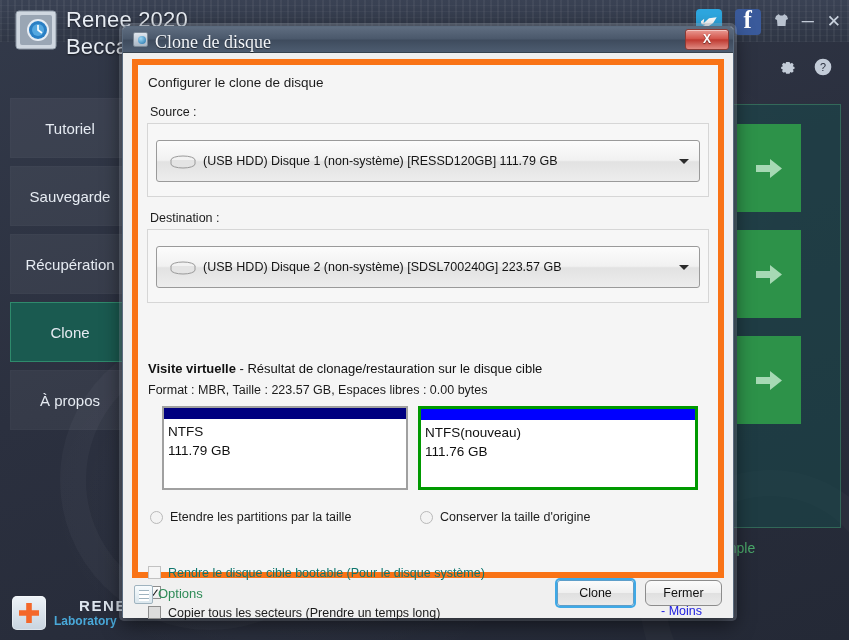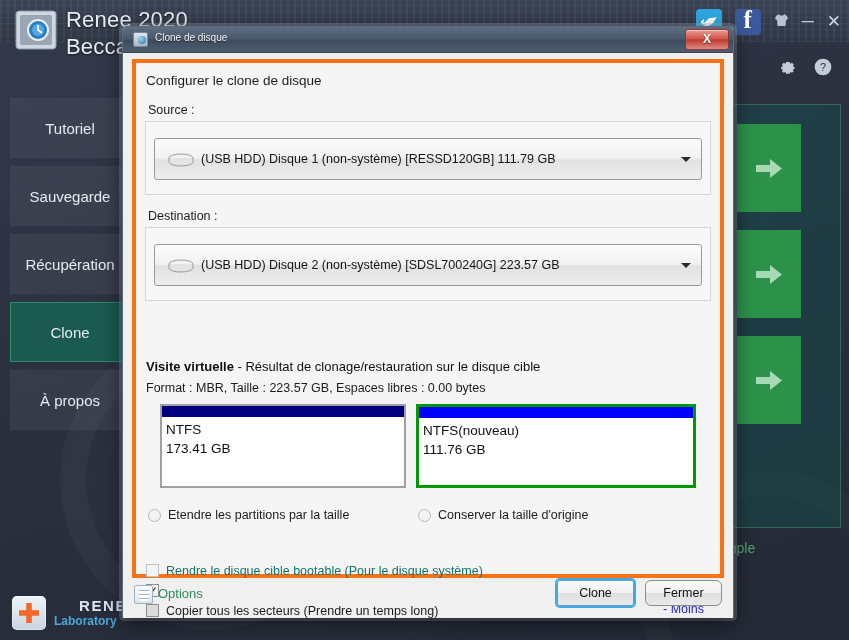--- a/index.html
+++ b/index.html
@@ -126,21 +126,21 @@
     box-shadow: 0 6px 20px rgba(0,0,0,.55), 0 0 0 3px rgba(180,190,205,.30);
   }
   #dlg-titlebar {
     height: 26px; position: relative;
     background: linear-gradient(180deg,#5f6d80 0%,#4a586b 48%,#3e4b5d 52%,#4d5c70 100%);
     border-radius: 3px 3px 0 0;
     border-bottom: 1px solid #37434f;
   }
   #dlg-title {
     position: absolute; left: 32px; top: 5px;
-    color: #f2f5f9; font-size: 10px; text-shadow: 0 1px 1px rgba(0,0,0,.55);
+    color: #f2f5f9; font-size: 18px; text-shadow: 0 1px 1px rgba(0,0,0,.55); font-family: Liberation Serif, serif;
   }
   #dlg-ic {
     position: absolute; left: 10px; top: 5px; width: 15px; height: 15px;
     background: linear-gradient(180deg,#dfe6ee,#a9b6c4); border-radius: 2px;
     border: 1px solid #7b8794;
   }
   #dlg-ic::after {
     content:""; position:absolute; left:4px; top:3px; width:8px; height:8px;
     border-radius:50%; background: radial-gradient(circle at 35% 32%, #9fd8f5, #1d6fa8);
   }
@@ -149,21 +149,21 @@
     border-radius: 3px; border: 1px solid #8a3a34;
     background: linear-gradient(180deg,#e99a93 0%,#d4564c 45%,#bf3a31 52%,#e08b82 100%);
     color: #fff; font-size: 12px; font-weight: bold; text-align: center; line-height: 19px;
     text-shadow: 0 1px 1px rgba(0,0,0,.5);
     box-shadow: inset 0 1px 0 rgba(255,255,255,.45);
   }
 
   #dlg-body { position: relative; height: 565px; background: #f0f0f0; padding: 0; }
   #dlg-inner {
     position: absolute; left: 9px; top: 6px; right: 9px; bottom: 40px;
-    background: #f5f5f5; border: 4px solid #f97316; padding-left: 36px;
+    background: #f5f5f5; border: 6px solid #f97316; padding-left: 36px;
   }
   #dlg-heading { position: absolute; left: 10px; top: 10px; font-size: 13.5px; color: #1b1b1b;}
 
   .field-label { position: absolute; font-size: 12.5px; color: #1b1b1b; }
   .grpbox {
     position: absolute; left: 9px; right: 9px; height: 74px;
     border: 1px solid #d6d6d6; background: #f7f7f7;
   }
   .combo {
     position: absolute; left: 8px; right: 8px; height: 42px;
@@ -385,21 +385,21 @@
       <div id="vt-title">
         <b>Visite virtuelle</b><span> - Résultat de clonage/restauration sur le disque cible</span>
       </div>
       <div id="vt-sub">Format : MBR,  Taille : 223.57 GB,  Espaces libres :   0.00 bytes</div>
 
       <div id="partmap">
         <div class="part" style="left:0; width:246px; border:2px solid #a0a0a0;">
           <div class="hdr" style="background:#000080;"></div>
           <div class="lbl">
             <div>NTFS</div>
-            <div>173.41 GB</div>
+            <div>111.79 GB</div>
           </div>
         </div>
         <div class="part" style="left:256px; width:280px; border:3px solid #009900;">
           <div class="hdr" style="background:#0000ff;"></div>
           <div class="lbl">
             <div>NTFS(nouveau)</div>
             <div>111.76 GB</div>
           </div>
         </div>
       </div>

